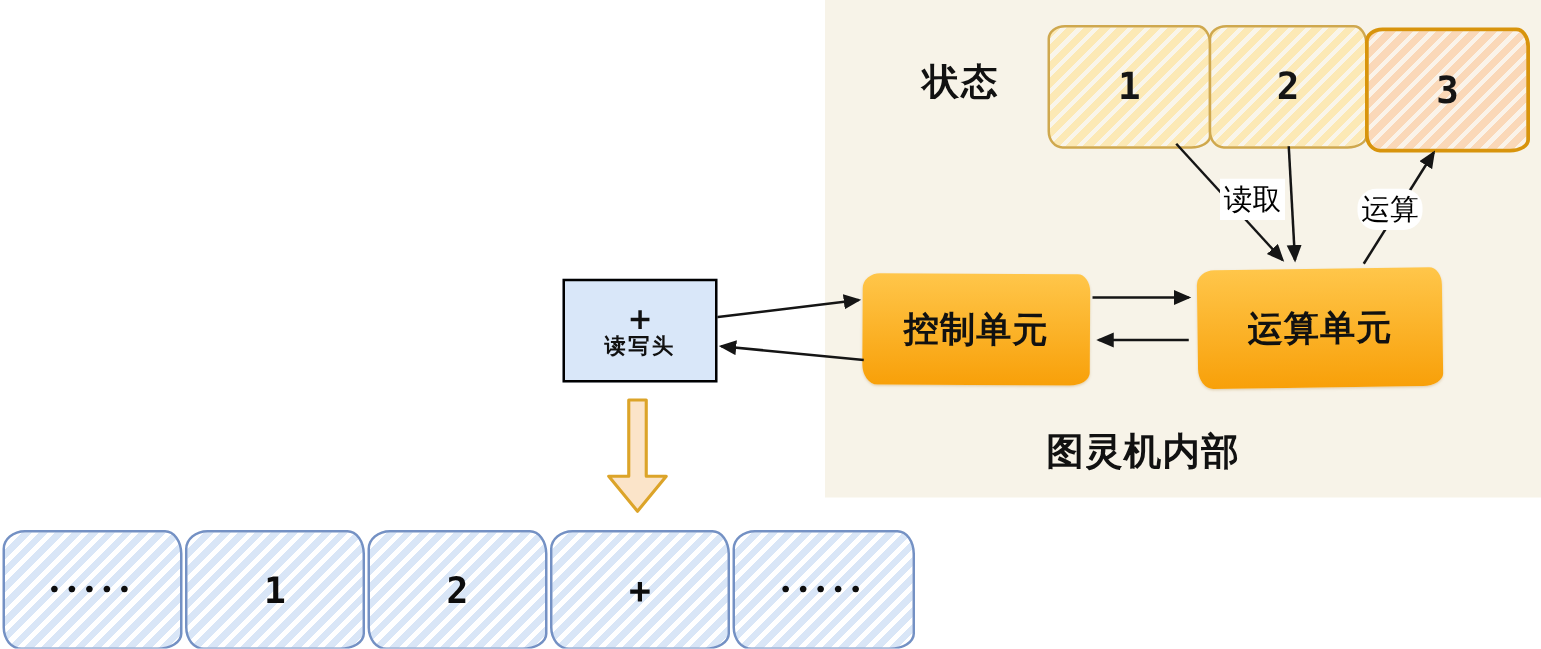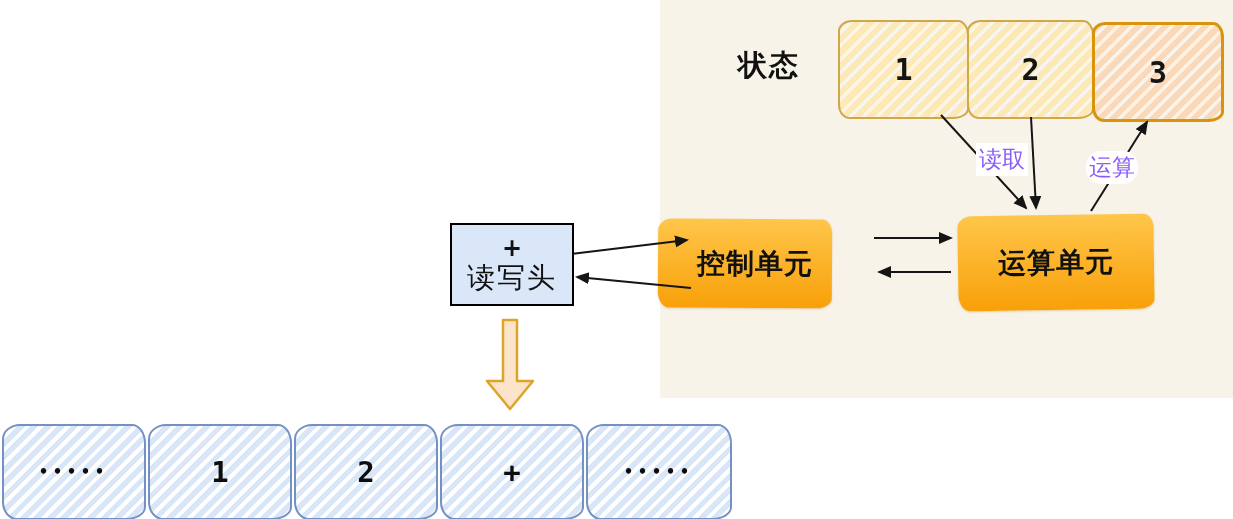--- a/index.html
+++ b/index.html
@@ -47,39 +47,39 @@
   
   .unit{
     display:flex;align-items:center;justify-content:center;
     background:linear-gradient(180deg,
       var(--unit-gradient-top,#ffc64a) 0%,
       var(--unit-gradient-bottom,#f8a009) 100%);
     border-radius:14px 10px 16px 12px / 12px 14px 10px 16px;
     font-size:28px;font-weight:700;color:#111;letter-spacing:1px;
     box-shadow:0 1px 2px rgba(160,100,0,.25);
   }
-  #control-unit{left:658px;top:219px;width:154px;height:89px;transform:rotate(.3deg);padding-left:20px;}
+  #control-unit{left:690px;top:219px;width:182px;height:89px;transform:rotate(.3deg);}
   #compute-unit{left:958px;top:215px;width:196px;height:95px;transform:rotate(-.8deg);}
 
   
   .edge-label{
-    background:#fff;padding:1px 3px;font-size:23px;font-weight:500;color:#8b5cf6;
+    background:#fff;padding:1px 3px;font-size:23px;font-weight:500;color:#000000;
   }
   #edge-label-read{left:976px;top:143px;}
   #edge-label-compute{left:1086px;top:151px;border-radius:15px;}
 
   
   #head-box{
     left:450px;top:223px;width:120px;height:79px;
     display:flex;flex-direction:column;align-items:center;justify-content:center;
     background:var(--head-fill,#d9e7f9);border:2.5px solid #000;
     line-height:1.12;
   }
   #head-symbol{font-size:24px;font-weight:600;}
-  #head-label{font-size:28px;font-weight:400;letter-spacing:2px;text-align:right;}
+  #head-label{font-size:17px;font-weight:700;letter-spacing:2px;text-align:right;}
 
   
   #down-arrow{left:484px;top:318px;}
   #down-arrow polygon{
     fill:var(--big-arrow-fill,#fbe4c9);
     stroke:var(--big-arrow-stroke,#dca429);
     stroke-width:2.5;stroke-linejoin:round;
   }
 
   
@@ -143,20 +143,21 @@
     <line x1="1091" y1="211" x2="1147" y2="122" marker-end="url(#ah)"></line>
     <line x1="571" y1="254" x2="687" y2="240" marker-end="url(#ah)"></line>
     <line x1="691" y1="288" x2="577" y2="277" marker-end="url(#ah)"></line>
     <line x1="874" y1="238" x2="951" y2="238" marker-end="url(#ah)"></line>
     <line x1="951" y1="272" x2="879" y2="272" marker-end="url(#ah)"></line>
   </svg>
 
   <div id="edge-label-read" class="abs edge-label">读取</div>
   <div id="edge-label-compute" class="abs edge-label">运算</div>
 
+  <div id="panel-title" class="abs">图灵机内部</div>
 
   <div id="head-box" class="abs">
     <span id="head-symbol">+</span>
     <span id="head-label">读写头</span>
   </div>
 
   <svg id="down-arrow" class="abs" width="52" height="94" viewBox="0 0 52 94">
     <polygon points="19,2 33,2 33,63 49,63 26,91 3,63 19,63"></polygon>
   </svg>
 

